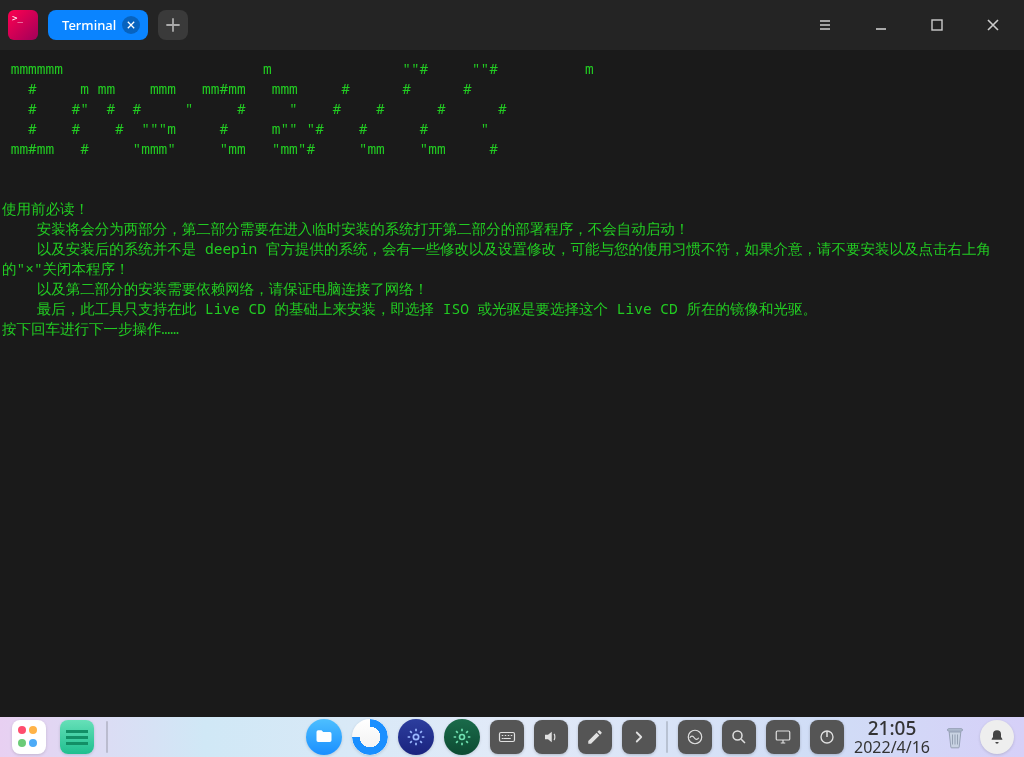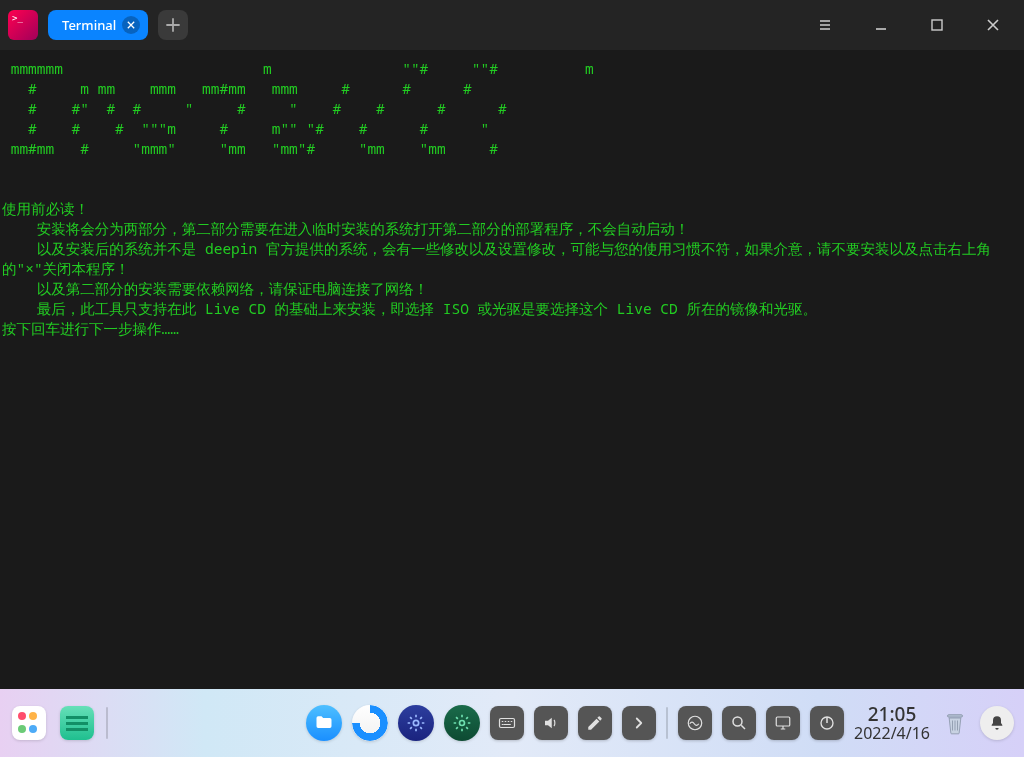--- a/index.html
+++ b/index.html
@@ -65,21 +65,21 @@
     padding: 8px 2px;
     white-space: pre-wrap;
     word-break: break-all;
     height: calc(757px - 50px - 56px);
     overflow: hidden;
   }
 
   
   .dock {
     position: absolute; bottom: 0; left: 0; right: 0;
-    height: 68px;
+    height: 40px;
     background: linear-gradient(90deg, #e8d0f2 0%, #d0e8f6 20%, #e2eaf8 50%, #d0ddf6 80%, #d6d0f8 100%);
     display: flex; align-items: center;
     padding: 0 10px;
     gap: 10px;
   }
   .dock-left, .dock-tray, .dock-apps { display:flex; align-items:center; gap:10px; }
   .dock-spacer { flex:1; }
   .dock-item {
     width: 38px; height: 38px;
     border-radius: 8px;

